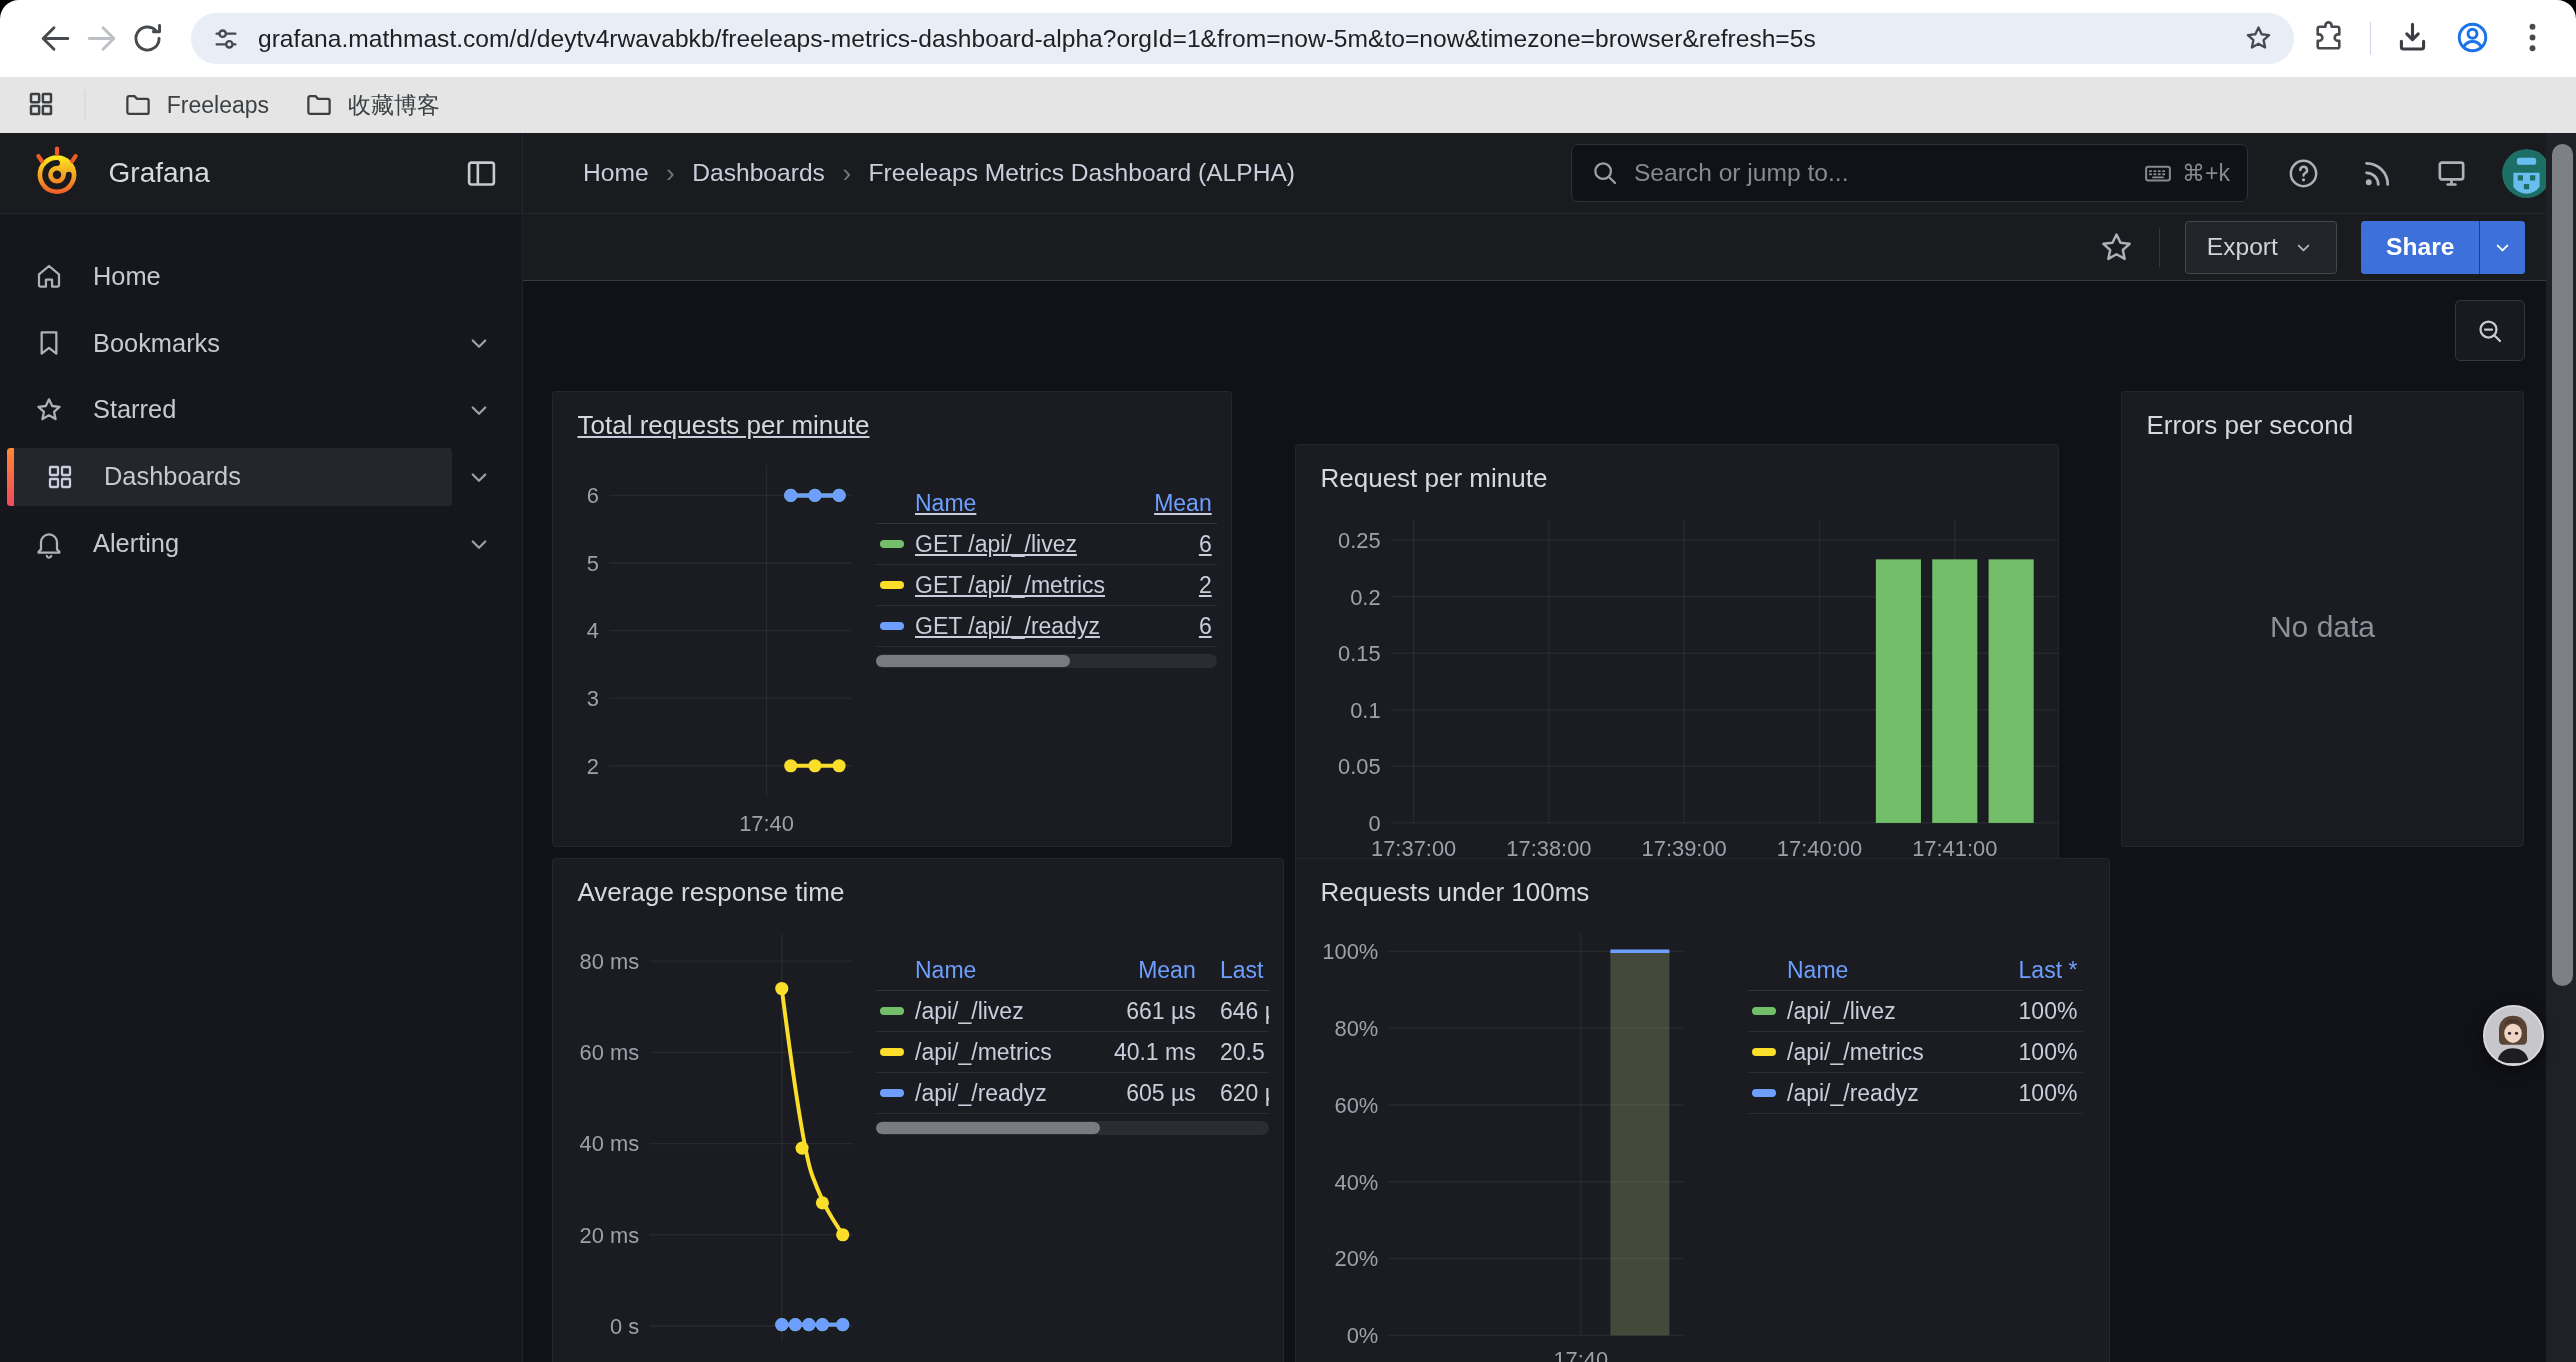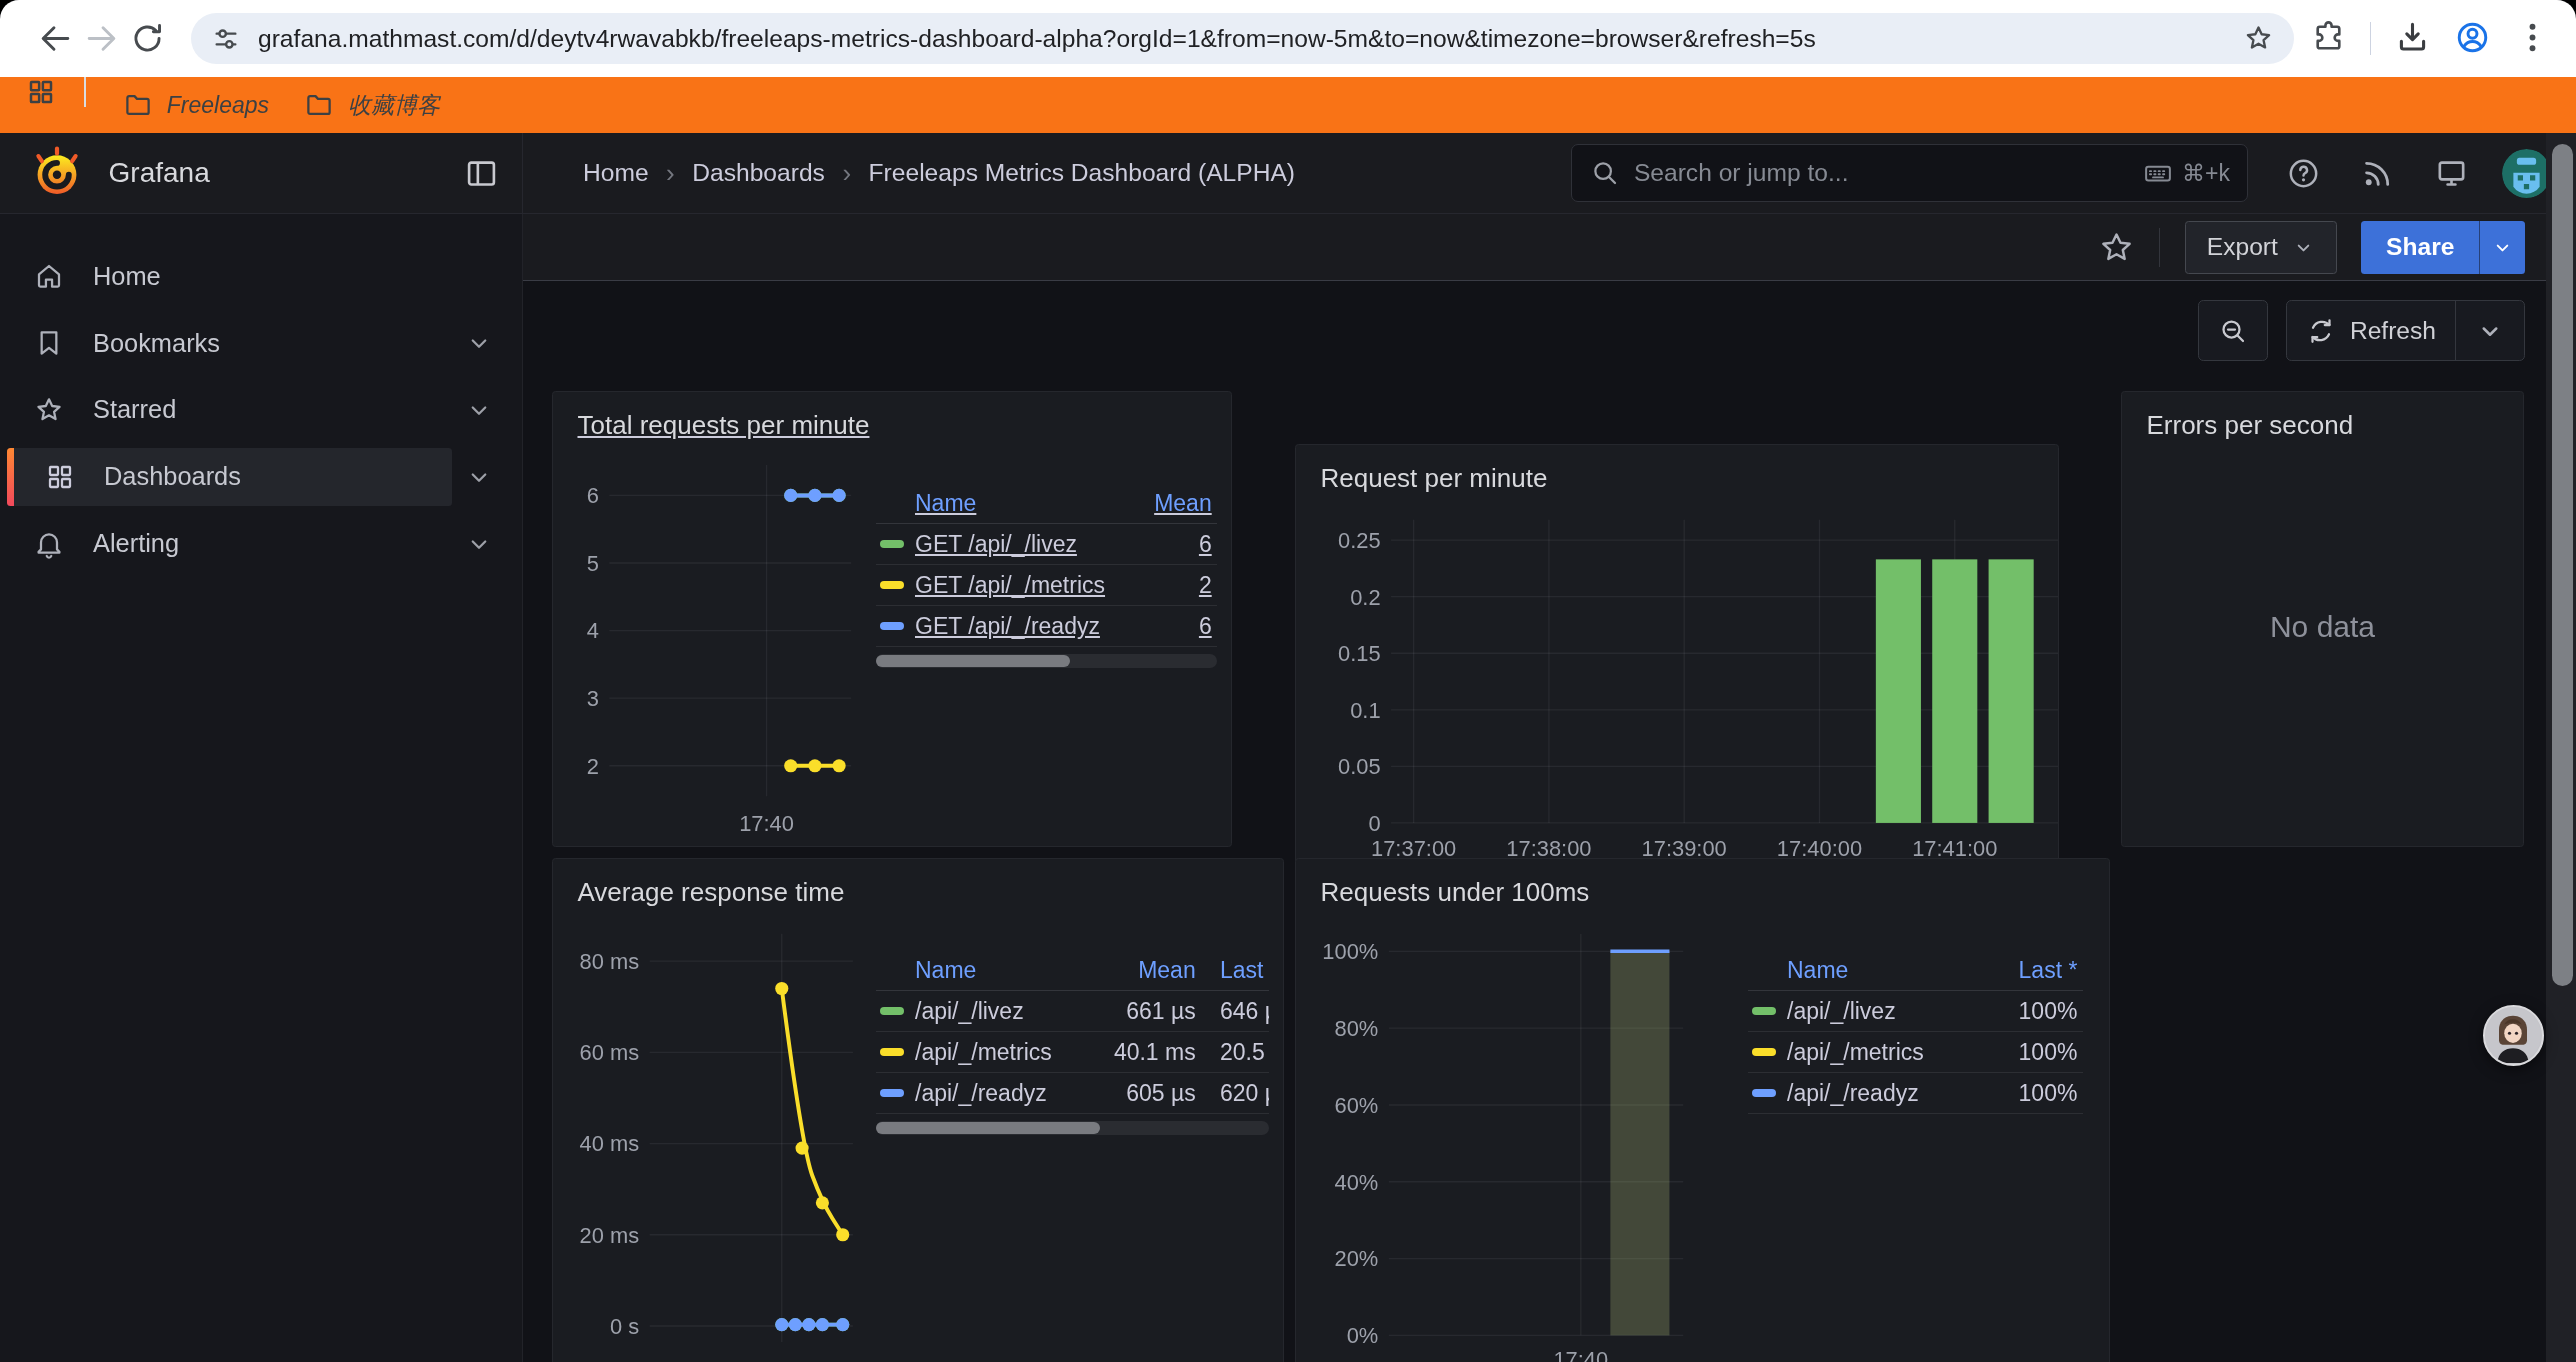--- a/index.html
+++ b/index.html
@@ -8,21 +8,21 @@
 
   
   .chrome-toolbar { height:77px; background:#ffffff; display:flex; align-items:center; padding:0 24.6px 0 32px; }
   .nav-btn { width:46px; height:46px; display:flex; align-items:center; justify-content:center; border-radius:50%; flex:none; }
   .nav-btn svg { width:37px; height:37px; }
   .url-pill { flex:1; height:51px; background:#E9EEF6; border-radius:25.4px; display:flex; align-items:center; margin:0 16px 0 21px; padding:0 19px; min-width:0; }
   .url-text { font-size:24.6px; color:#202124; white-space:nowrap; overflow:hidden; flex:1; margin-left:16px; }
   .toolbar-icons { display:flex; align-items:center; gap:23px; }
   .toolbar-icons svg { width:37px; height:37px; }
   .tb-sep { width:1.8px; height:33px; background:#cdd3e1; }
-  .bookmarks-bar { height:56px; background:#f97316; display:flex; padding:0 26px; gap:7px;font-style:italic; }
+  .bookmarks-bar { height:56px; background:#e5e5e5; display:flex; align-items:center; padding:0 26px; gap:7px; }
   .bm-item { display:flex; align-items:center; gap:14px; padding:5.3px 14px; border-radius:14px; }
   .bm-item span { font-size:23px; color:#3c4043; }
   .bm-item svg, .apps-grid svg { width:30px; height:30px; }
   .bm-sep { width:1.8px; height:30px; background:#dadce0; margin:0 16px 0 21px; }
 
   
   .app { position:relative; height:1229px; background:#111217; color:#CCCCDC; }
   .gf-nav { height:81px; display:flex; background:#1A1B1F; border-bottom:0.9px solid #26272E; }
   .gf-nav-left { width:523px; flex:none; display:flex; align-items:center; padding:0 23px 0 30px; border-right:0.9px solid #26272E; }
   .brand { font-size:28px; color:#D8D9DD; margin-left:24.6px; flex:1; }
@@ -355,34 +355,20 @@
         </div>
 
         <div class="dash-scroll">
 
           <div class="dash-toolbar">
             <div class="btn-group">
               <div class="bg-seg">
                 <svg viewBox="0 0 24 24">
                     <circle cx="10.8" cy="10.8" r="6.4" stroke="#C8C9CF" stroke-width="1.8" fill="none"></circle>
                     <path d="M15.6 15.6 20 20M8 10.8h5.6" stroke="#C8C9CF" stroke-width="1.8" stroke-linecap="round"></path>
-                  </svg>
-              </div>
-            </div>
-            <div class="btn-group">
-              <div class="bg-seg">
-                <svg viewBox="0 0 24 24">
-                    <path d="M18.8 7.2A8 8 0 0 0 5.6 9.4M5.2 16.8a8 8 0 0 0 13.2-2.2" stroke="#C8C9CF" stroke-width="1.8" fill="none" stroke-linecap="round"></path>
-                    <path d="M18.8 3.4v3.8H15M5.2 20.6v-3.8H9" stroke="#C8C9CF" stroke-width="1.8" fill="none" stroke-linecap="round" stroke-linejoin="round"></path>
-                  </svg>
-                <span>Refresh</span>
-              </div>
-              <div class="bg-seg">
-                <svg class="chev" viewBox="0 0 24 24">
-                    <path d="M7 10l5 5 5-5" stroke="#AEB1BA" stroke-width="2" fill="none" stroke-linecap="round" stroke-linejoin="round"></path>
                   </svg>
               </div>
             </div>
           </div>
 
           <div class="canvas">
 
             <div class="panel" style="left:29px; top:0; width:680px; height:456px;text-decoration:underline;">
               <div class="panel-title">Total requests per minute</div>
               <div class="p-row">

